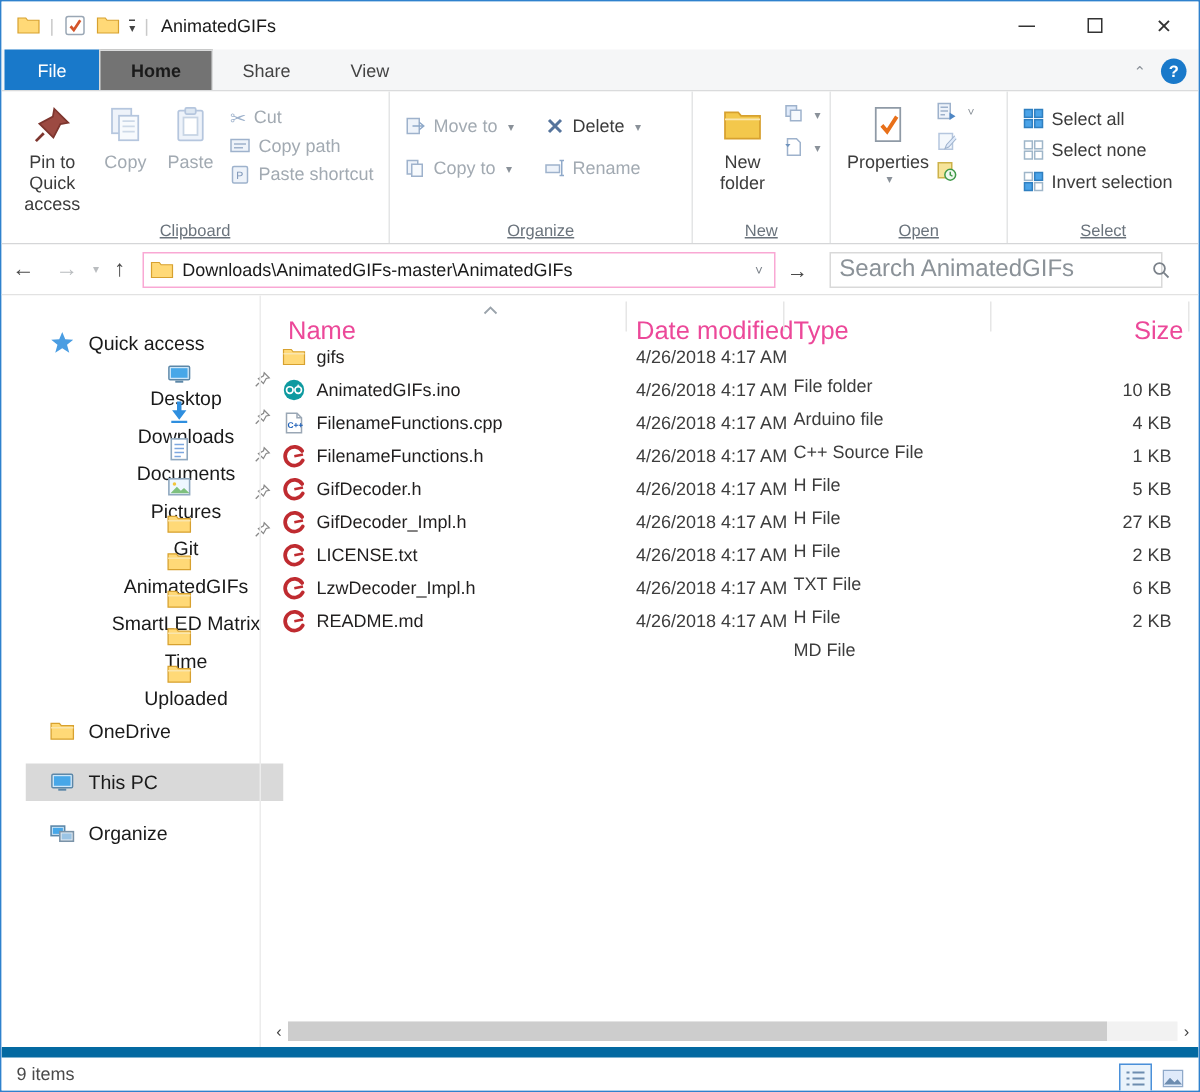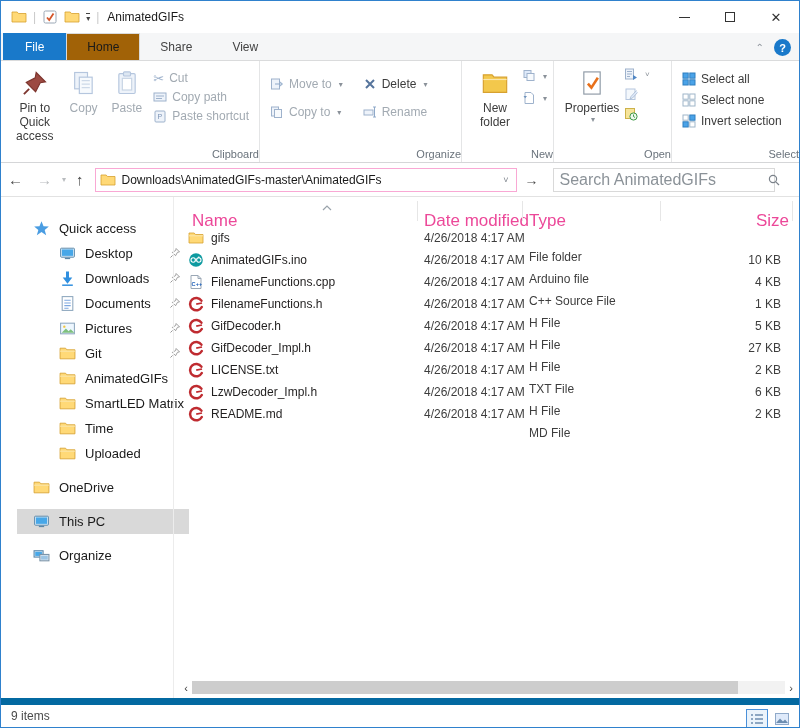--- a/index.html
+++ b/index.html
@@ -14,30 +14,30 @@
   .win-title { font-size:12px; color:#1a1a1a; margin-left:8px; }
   .winbtns { position:absolute; right:0; top:0; height:32px; display:flex; }
   .winbtn { width:46px; height:32px; display:flex; align-items:center; justify-content:center; color:#333; font-size:13px; }
   .winbtn .minus { width:11px; height:1px; background:#333; display:block; }
   .winbtn .maxbox { width:10px; height:10px; border:1px solid #333; display:block; }
 
   
   .tabrow { position:absolute; left:0; top:32px; width:100%; height:28px; background:#f5f6f7; border-bottom:1px solid #dadbdc; display:flex; align-items:flex-end; }
   .tab { height:27px; padding:0 20px; display:flex; align-items:center; font-size:12px; color:#444; }
   .tab.file { background:#1979ca; color:#fff; margin-left:2px; padding:0 22px; height:27px; }
-  .tab.active { background:#a16207; border:1px solid #dadbdc; border-bottom:none; color:#1a1a1a; }
+  .tab.active { background:#737373; border:1px solid #dadbdc; border-bottom:none; color:#1a1a1a;font-weight:bold; }
   .tabrow-right { position:absolute; right:8px; top:38px; display:flex; align-items:center; gap:10px; }
   .chev-up { color:#8b9199; font-size:10px; }
   .help-circle { width:17px; height:17px; border-radius:50%; background:#1979ca; color:#fff; font-size:11px; font-weight:bold; display:flex; align-items:center; justify-content:center; }
 
   
   .ribbon { position:absolute; left:0; top:60px; width:100%; height:102px; background:#fff; border-bottom:1px solid #d5d6d8; display:flex; }
   .rgroup { position:relative; height:100%; padding:4px 6px 18px 6px; display:flex; align-items:flex-start; }
   .rgroup + .rgroup { border-left:1px solid #e4e5e6; }
-  .rgroup-label { position:absolute; bottom:2px; left:0; width:100%; text-align:right; font-size:11px; color:#6a737c; }
+  .rgroup-label { position:absolute; bottom:2px; left:0; width:100%; text-align:center; font-size:11px; color:#6a737c;text-decoration:underline; }
   .bigbtn { display:flex; flex-direction:column; align-items:center; justify-content:space-between; padding:4px 6px; margin:0 1px; }
   .bigbtn .blabel { font-size:12px; text-align:center; line-height:14px; margin-top:4px; color:#3c3c3c; }
   .bigbtn.disabled .blabel { color:#a2aab2; }
   .smallcol { display:flex; flex-direction:column; justify-content:flex-start; gap:5px; padding:6px 4px; }
   .smallbtn { display:flex; align-items:center; gap:5px; font-size:12px; color:#3c3c3c; white-space:nowrap; }
   .smallbtn.disabled { color:#a2aab2; }
   .dropcaret { font-size:8px; color:#8a9199; margin-left:2px; }
   .icon16 { width:16px; height:16px; display:inline-flex; }
   .icon14 { width:14px; height:14px; display:inline-flex; }
   .icon26 { width:28px; height:28px; display:inline-flex; }
@@ -55,21 +55,21 @@
   .searchbox { display:flex; align-items:center; height:24px; border:1px solid #d9d9d9; background:#fff; width:222px; margin-left:6px; padding:0 6px; }
   .searchbox input { border:none; outline:none; flex:1; font-size:16px; color:#1a1a1a; font-family:"Liberation Sans", sans-serif; }
   .searchbox input::placeholder { color:#8b9298; }
 
   
   .main { position:absolute; left:0; top:196px; width:100%; height:502px; background:#fff; }
   .sidebar { position:absolute; left:16px; top:0; width:172px; height:100%; padding-top:19px; overflow:hidden;text-align:center; }
   .main-divider { position:absolute; left:172px; top:0; width:1px; height:100%; background:#ececec; }
   .side-section { margin-bottom:9px; }
   .side-item { position:relative; height:25px; display:flex; align-items:center; font-size:13px; color:#1a1a1a; padding-left:16px; }
-  .side-item.indent1 { padding-left:42px; }
+  .side-item.indent1 { padding-left:42px;flex-direction:column; }
   .side-item.selected { background:#d9d9d9; }
   .side-item .sicon { width:17px; height:17px; margin-right:9px; flex:0 0 auto; display:inline-flex; }
   .side-item .pin { position:absolute; right:8px; top:6px; width:12px; height:12px; }
 
   .filelist { position:absolute; left:173px; top:0; right:0; height:100%; }
   .lheader { position:relative; height:30px; }
   .lh-cell { position:absolute; top:14px; font-size:17px; color:#ec4899; }
   .lh-name { left:18px; } .lh-date { left:250px; } .lh-type { left:355px; } .lh-size { left:555px; width:60px; text-align:right; }
   .lh-div { position:absolute; top:4px; width:1px; height:20px; background:#e6e6e6; }
   .sortchev { position:absolute; left:148px; top:0px; }

